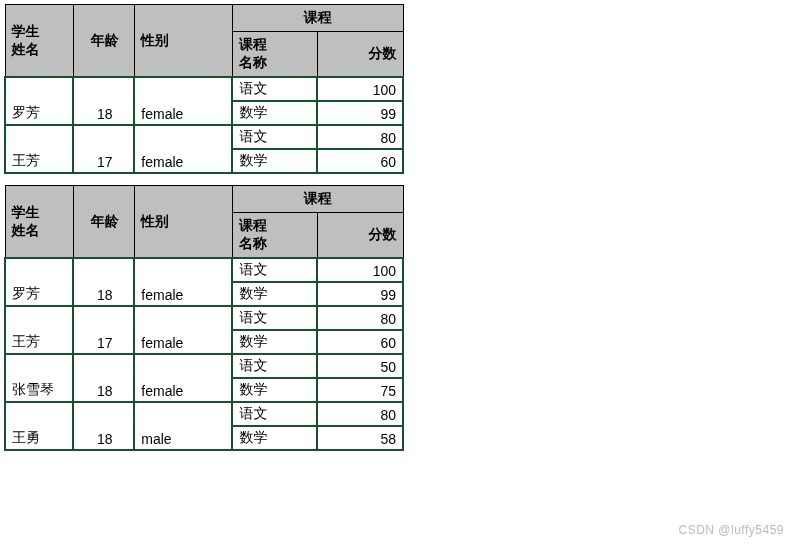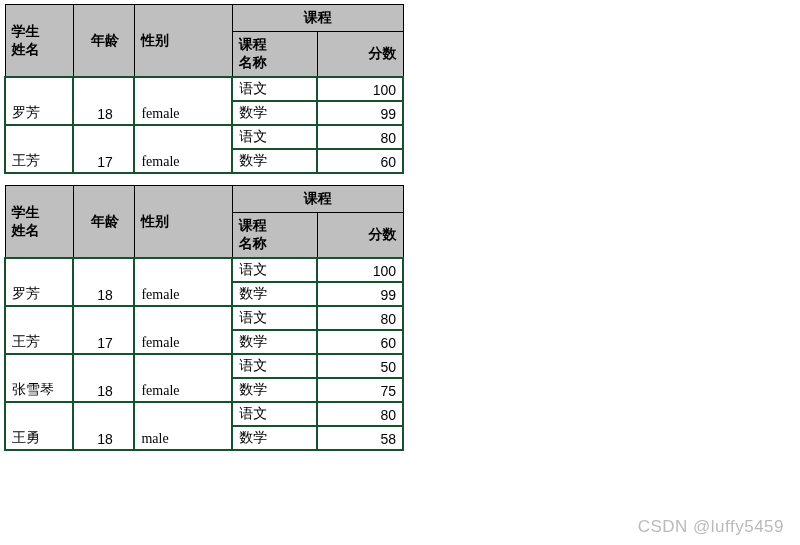--- a/index.html
+++ b/index.html
@@ -36,31 +36,31 @@
       height: 22px;
     }
     thead tr:first-child th {
       height: auto;
     }
     thead th[rowspan="2"] {
       height: 52px;
     }
     .name-col { width: 72px; text-align: left; }
     .age-col  { width: 64px; text-align: center; padding-right: 4px; }
-    .sex-col  { width: 102px; text-align: left; font-family: Liberation Serif, serif; }
+    .sex-col  { width: 102px; text-align: left; }
     .course-col { width: 90px; text-align: left; }
     .score-col  { width: 90px; text-align: right; }
     .tables-wrap table + table {
       margin-top: 2px;
     }
     .watermark {
       position: absolute;
       right: 16px;
       bottom: 8px;
-      font-size: 17px;
+      font-size: 12px;
       color: rgba(130,130,130,0.55);
       letter-spacing: 0.5px;
       font-family: Arial, sans-serif;
       pointer-events: none;
     }
   </style>
 </head>
 <body>
 
 <div class="tables-wrap">

